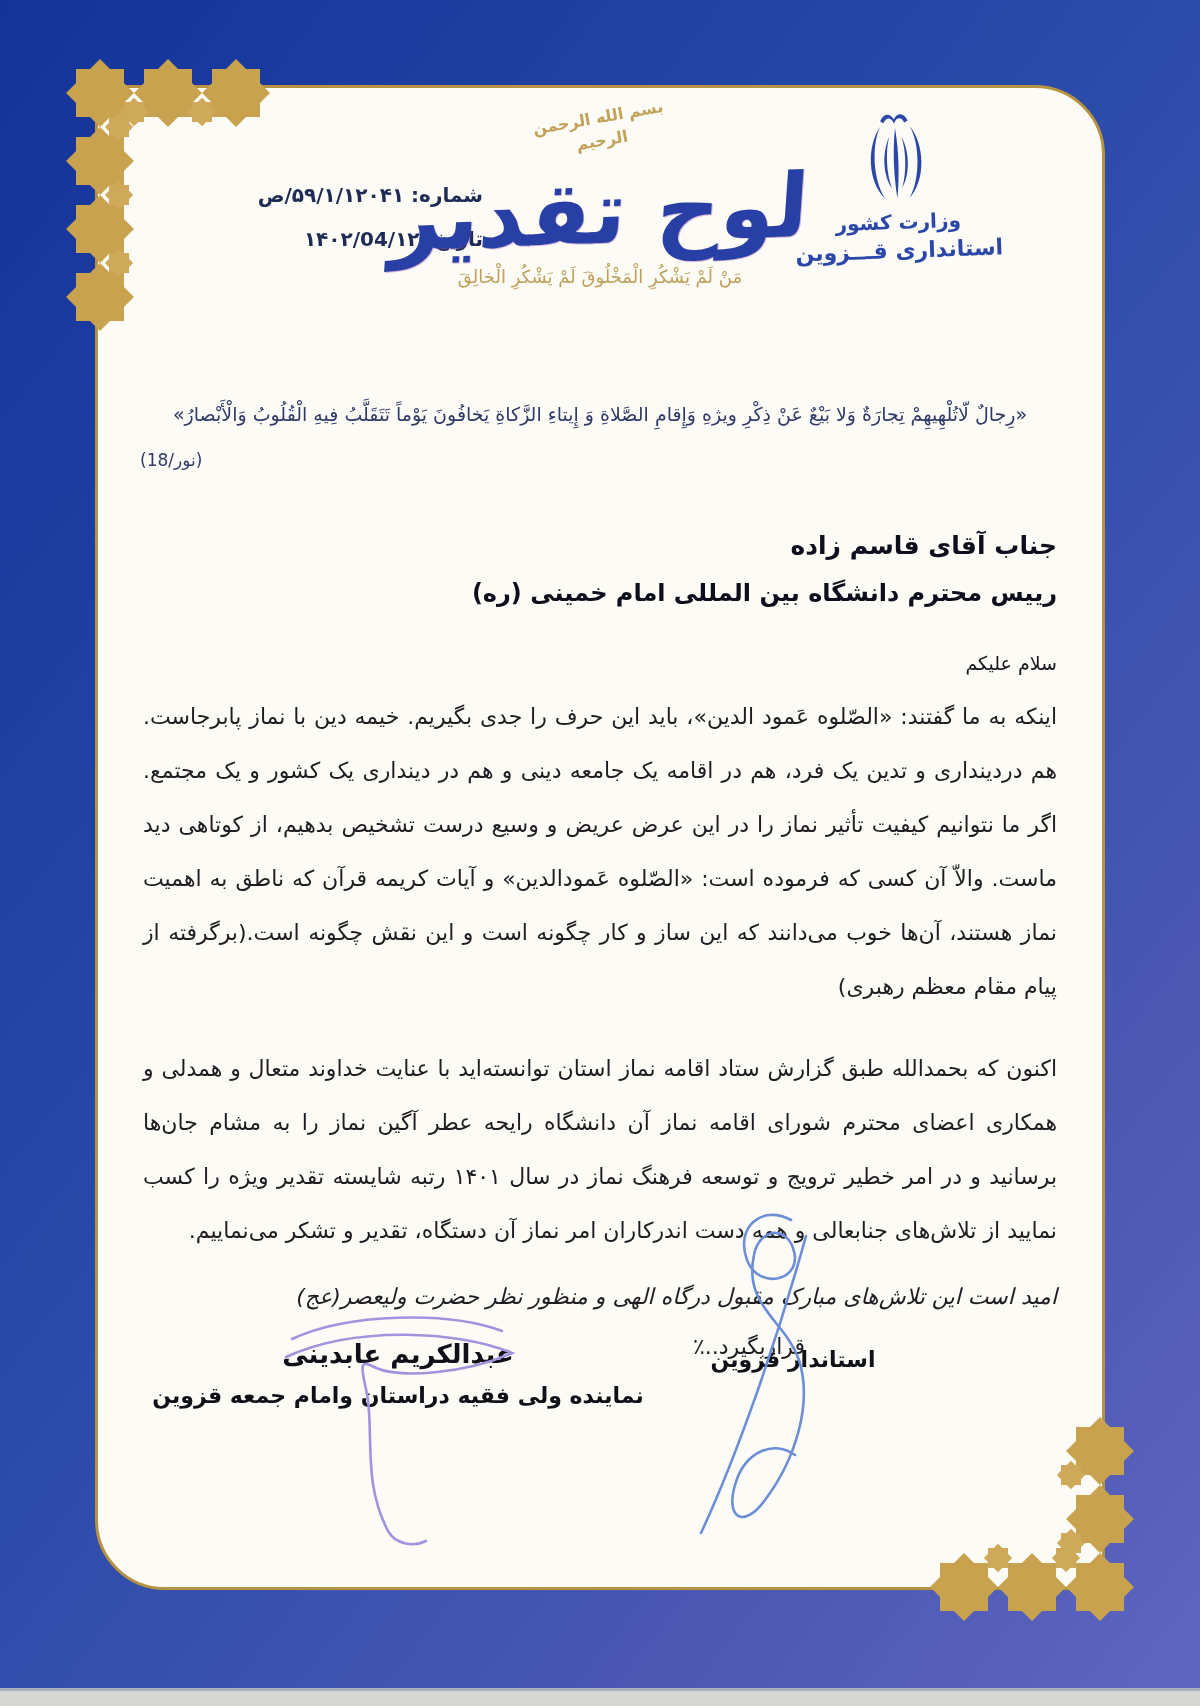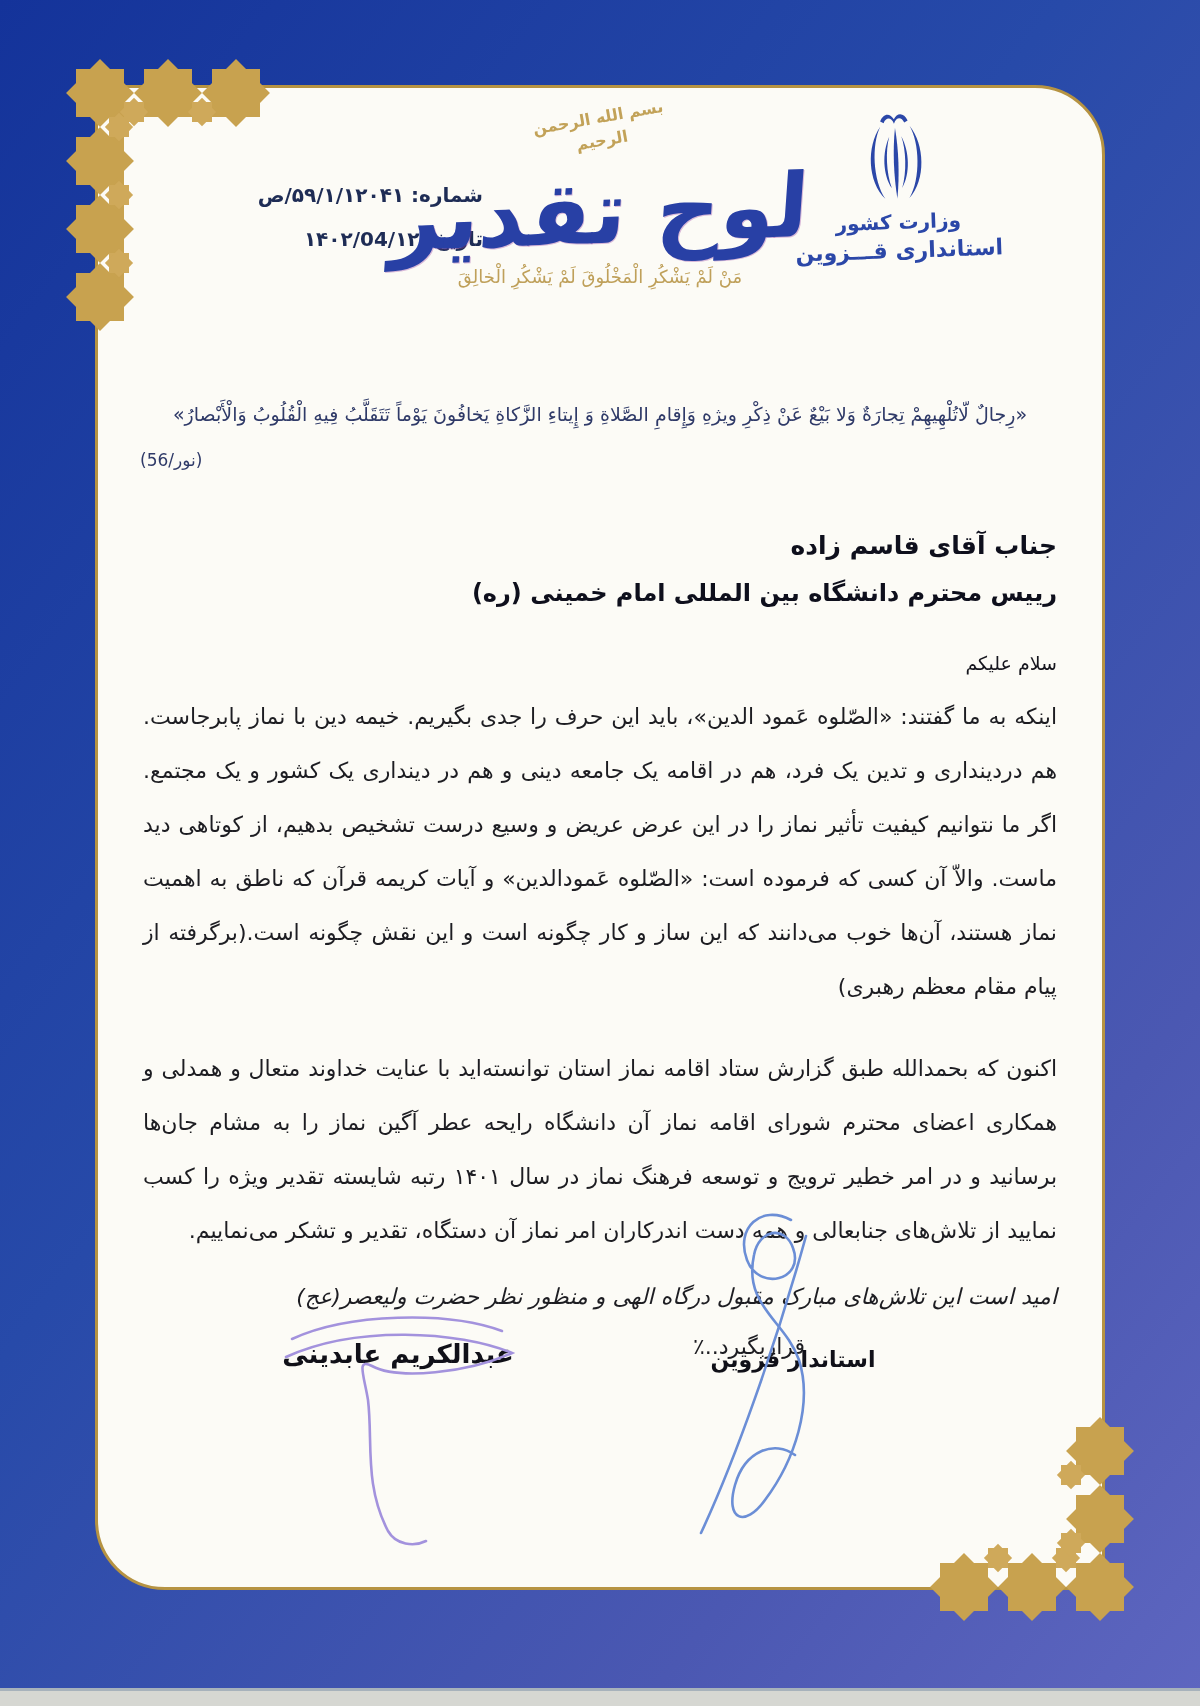--- a/index.html
+++ b/index.html
@@ -92,37 +92,38 @@
           <path d="M57 30 C66 48 66 74 56 90 C62 72 62 46 57 30 Z"></path>
           <path d="M33 18 C16 40 16 82 36 102 C22 80 22 38 33 18 Z"></path>
           <path d="M67 18 C84 40 84 82 64 102 C78 80 78 38 67 18 Z"></path>
         </g>
       </svg>
       <div class="ministry">وزارت کشور</div>
       <div class="gov">استانداری قـــزوین</div>
     </div>
 
     <div class="verse">«رِجالٌ لّاتُلْهِيهِمْ تِجارَةٌ وَلا بَيْعٌ عَنْ ذِكْرِ ویژهِ وَإِقامِ الصَّلاةِ وَ إِيتاءِ الزَّكاةِ يَخافُونَ يَوْماً تَتَقَلَّبُ فِيهِ الْقُلُوبُ وَالْأَبْصارُ»</div>
-    <div class="citation">(نور/56)</div>
+    <div class="citation">(نور/18)</div>
 
     <div class="content">
       <div class="recipient1">جناب آقای قاسم زاده</div>
       <div class="recipient2">رییس محترم دانشگاه بین المللی امام خمینی (ره)</div>
       <div class="salutation">سلام علیکم</div>
       <p class="para p1">اینکه به ما گفتند: «الصّلوه عَمود الدین»، باید این حرف را جدی بگیریم. خیمه دین با نماز پابرجاست. هم دردینداری و تدین یک فرد، هم در اقامه یک جامعه دینی و هم در دینداری یک کشور و یک مجتمع. اگر ما نتوانیم کیفیت تأثیر نماز را در این عرض عریض و وسیع درست تشخیص بدهیم، از کوتاهی دید ماست. والاّ آن کسی که فرموده است: «الصّلوه عَمودالدین» و آیات کریمه قرآن که ناطق به اهمیت نماز هستند، آن‌ها خوب می‌دانند که این ساز و کار چگونه است و این نقش چگونه است.(برگرفته از پیام مقام معظم رهبری)</p>
       <p class="para p2">اکنون که بحمدالله طبق گزارش ستاد اقامه نماز استان توانسته‌اید با عنایت خداوند متعال و همدلی و همکاری اعضای محترم شورای اقامه نماز آن دانشگاه رایحه عطر آگین نماز را به مشام جان‌ها برسانید و در امر خطیر ترویج و توسعه فرهنگ نماز در سال ۱۴۰۱ رتبه شایسته تقدیر ویژه را کسب نمایید از تلاش‌های جنابعالی و همه دست اندرکاران امر نماز آن دستگاه، تقدیر و تشکر می‌نماییم.</p>
       <p class="para p3a">امید است این تلاش‌های مبارک مقبول درگاه الهی و منظور نظر حضرت ولیعصر(عج)</p>
       <div class="p3b">قراربگیرد..٪</div>
     </div>
 
     <div class="sig sig-right">
       <div class="role">استاندار قزوین</div>
     </div>
     <div class="sig sig-left">
       <div class="name">عبدالکریم عابدینی</div>
+      <div class="role">نماینده ولی فقیه دراستان وامام جمعه قزوین</div>
     </div>
 
     <svg class="ink ink-right" width="268" height="345" viewBox="0 0 268 345">
       <g fill="none" stroke="#6b8ed6" stroke-width="2.6" stroke-linecap="round">
         <path d="M148,22 C118,6 92,30 104,62 C116,94 162,82 150,50 C142,27 116,31 111,57 C100,108 142,122 156,162 C170,206 152,262 122,302 C102,330 82,322 92,287 C102,252 132,242 152,257"></path>
         <path d="M58,335 C92,262 132,150 163,38"></path>
       </g>
     </svg>
     <svg class="ink ink-left" width="252" height="250" viewBox="0 0 252 250">
       <g fill="none" stroke="#a392dd" stroke-width="2.6" stroke-linecap="round">

